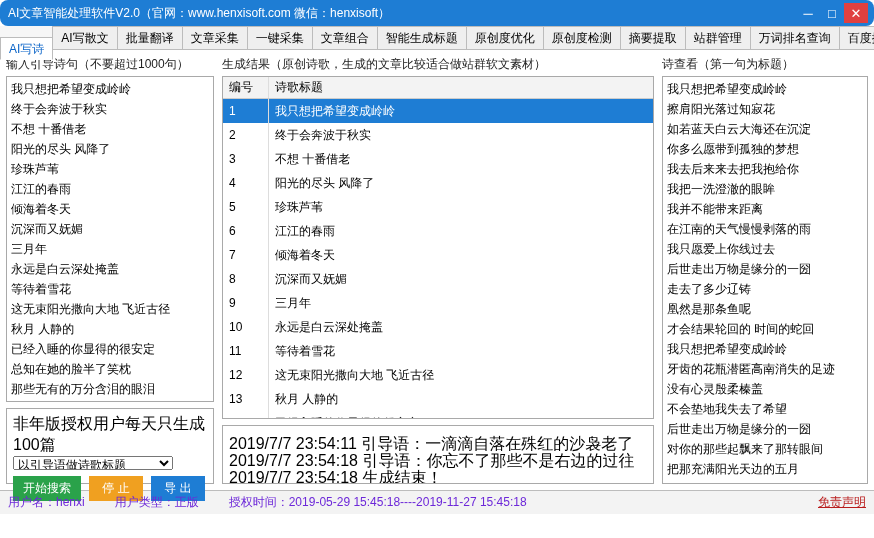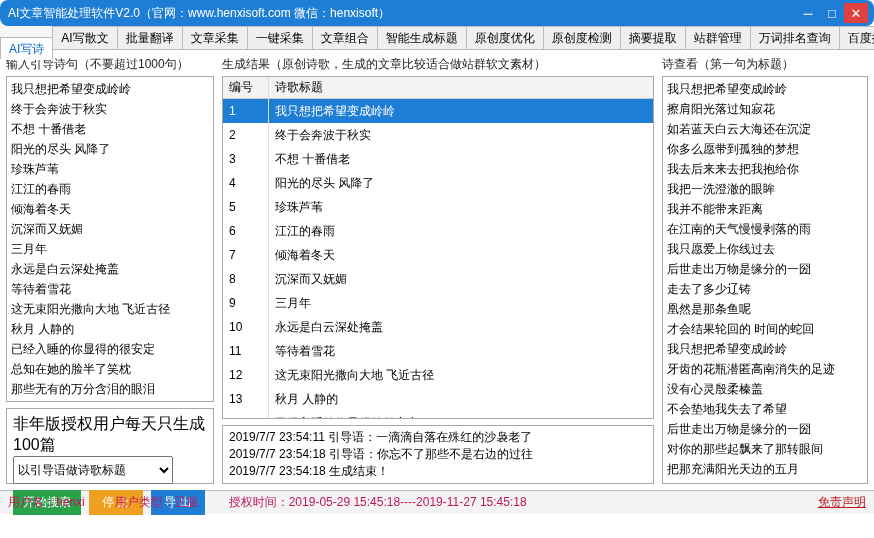--- a/index.html
+++ b/index.html
@@ -78,21 +78,21 @@
 .left-list { height: 330px; }
 .notice-box {
   border: 1px solid #a9a9a9;
   background: #fff;
   margin-top: 6px;
   padding: 5px 6px;
   height: 76px;
 }
 .notice-box .nt { font-size: 16px; }
 .notice-box select {
-  width: 160px; height: 28px; font-size: 12px;
+  width: 160px; height: 14px; font-size: 12px;
   margin-bottom: 6px;
 }
 .btnrow { display: flex; gap: 8px; }
 .btn {
   color: #fff;
   border: none;
   padding: 4px 10px;
   font-size: 12px;
   cursor: pointer;
   min-width: 54px;
@@ -112,37 +112,37 @@
 .thead div, .trow div { padding: 2px 6px; }
 .c-num { width: 46px; border-right: 1px solid #ddd;}
 .c-title { flex: 1; }
 .trow { line-height: 20px; }
 .trow.sel { background: #1e7dd4; color: #fff; }
 .logbox {
   border: 1px solid #a9a9a9;
   background: #fff;
   margin-top: 6px;
   height: 60px;
-  padding: 3px 6px;
-  font-size: 12px;
+  padding: 9px 6px;
+  font-size: 16px;
   line-height: 17px;
   overflow: hidden;
 }
 .right-list { height: 414px; }
 .statusbar {
   height: 24px;
   border-top: 1px solid #bcbcbc;
   background: #f3f3f3;
   display: flex;
   align-items: center;
   font-size: 12px;
   padding: 0 8px;
   gap: 30px;
 }
-.statusbar .sp { color: #be185d; }
+.statusbar .sp { color: #6d28d9; }
 .statusbar .link { color: #b91c1c; margin-left: auto; cursor: pointer; text-decoration: underline;}
 
 ::-webkit-scrollbar { width: 14px; }
 ::-webkit-scrollbar-thumb { background: #c8c8c8; border: 1px solid #a9a9a9;}
 ::-webkit-scrollbar-track { background: #f0f0f0; }
 </style>
 </head>
 <body>
 
 <div class="titlebar">

